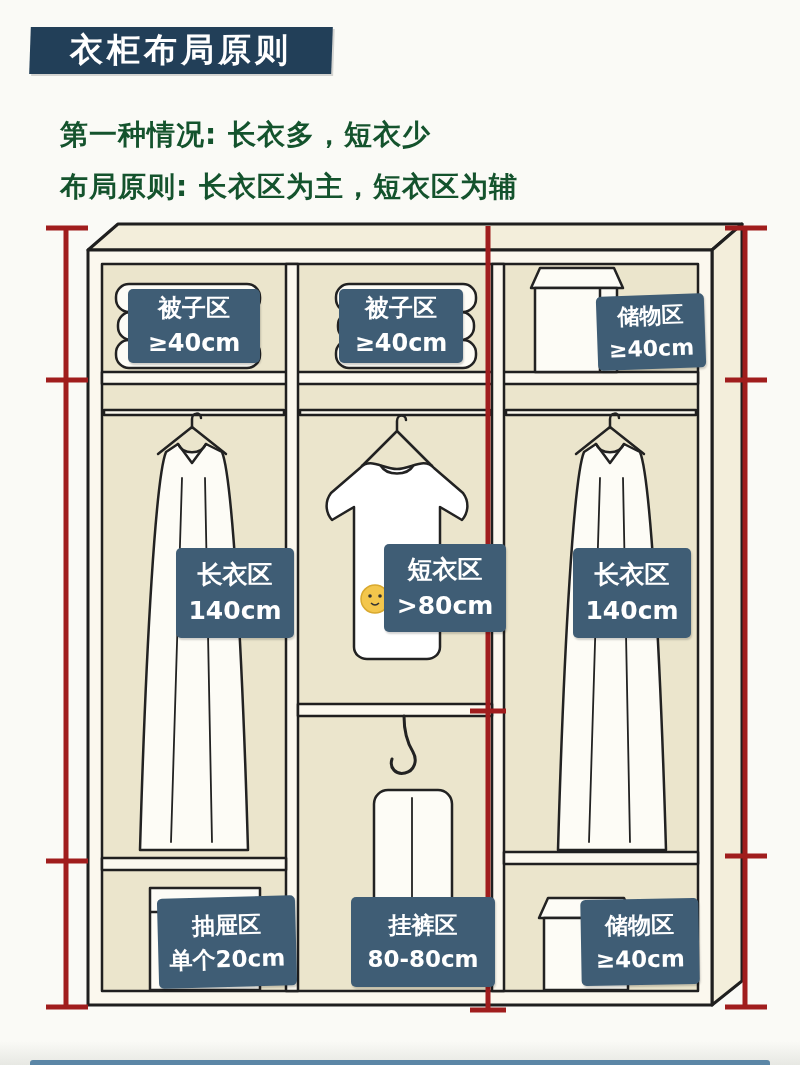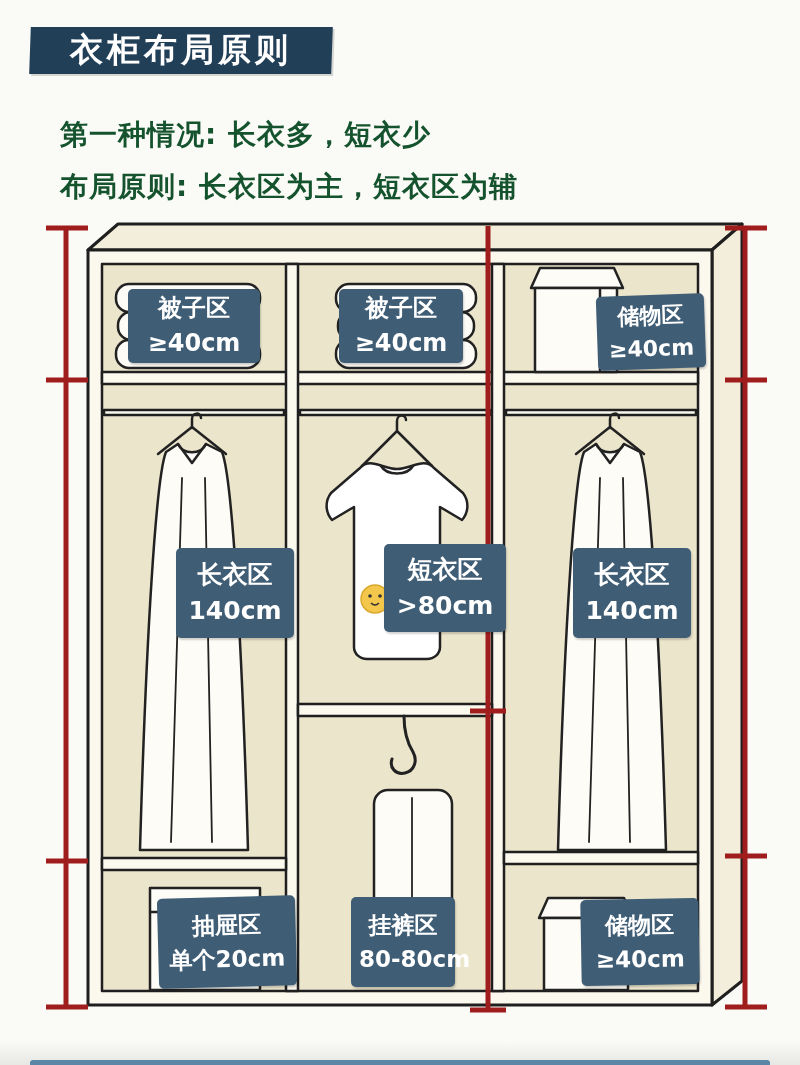--- a/index.html
+++ b/index.html
@@ -37,21 +37,21 @@
     padding:6px 8px; line-height:1.15; white-space:nowrap;
     box-shadow:1px 2px 2px rgba(0,0,0,0.18);
   }
   .lbl-quilt-left   { left:128px; top:289px; width:132px; height:74px; font-size:24px; }
   .lbl-quilt-mid    { left:339px; top:289px; width:124px; height:74px; font-size:24px; }
   .lbl-storage-tr   { left:597px; top:295px; width:108px; height:74px; font-size:22px; transform:rotate(-2deg); }
   .lbl-long-left    { left:176px; top:548px; width:118px; height:90px; font-size:25px; }
   .lbl-short-mid    { left:341px; top:544px; width:122px; height:88px; font-size:25px;margin-left:43px; }
   .lbl-long-right   { left:573px; top:548px; width:118px; height:90px; font-size:25px; }
   .lbl-drawer       { left:158px; top:897px; width:138px; height:90px; font-size:23px; transform:rotate(-1.5deg); }
-  .lbl-pants        { left:351px; top:897px; width:104px; height:90px; font-size:23px; }
+  .lbl-pants        { left:351px; top:897px; width:144px; height:90px; font-size:23px; }
   .lbl-storage-br   { left:581px; top:899px; width:118px; height:86px; font-size:23px; transform:rotate(-1deg); }
 
   
   .footer-strip {
     position:absolute; left:0; right:0; bottom:0; height:24px;
     background:linear-gradient(#fafaf6,#e7e8e3);
   }
   .bottom-accent {
     position:absolute; left:30px; right:30px; bottom:0; height:5px;
     background:#5b86a6; border-radius:3px 3px 0 0;

